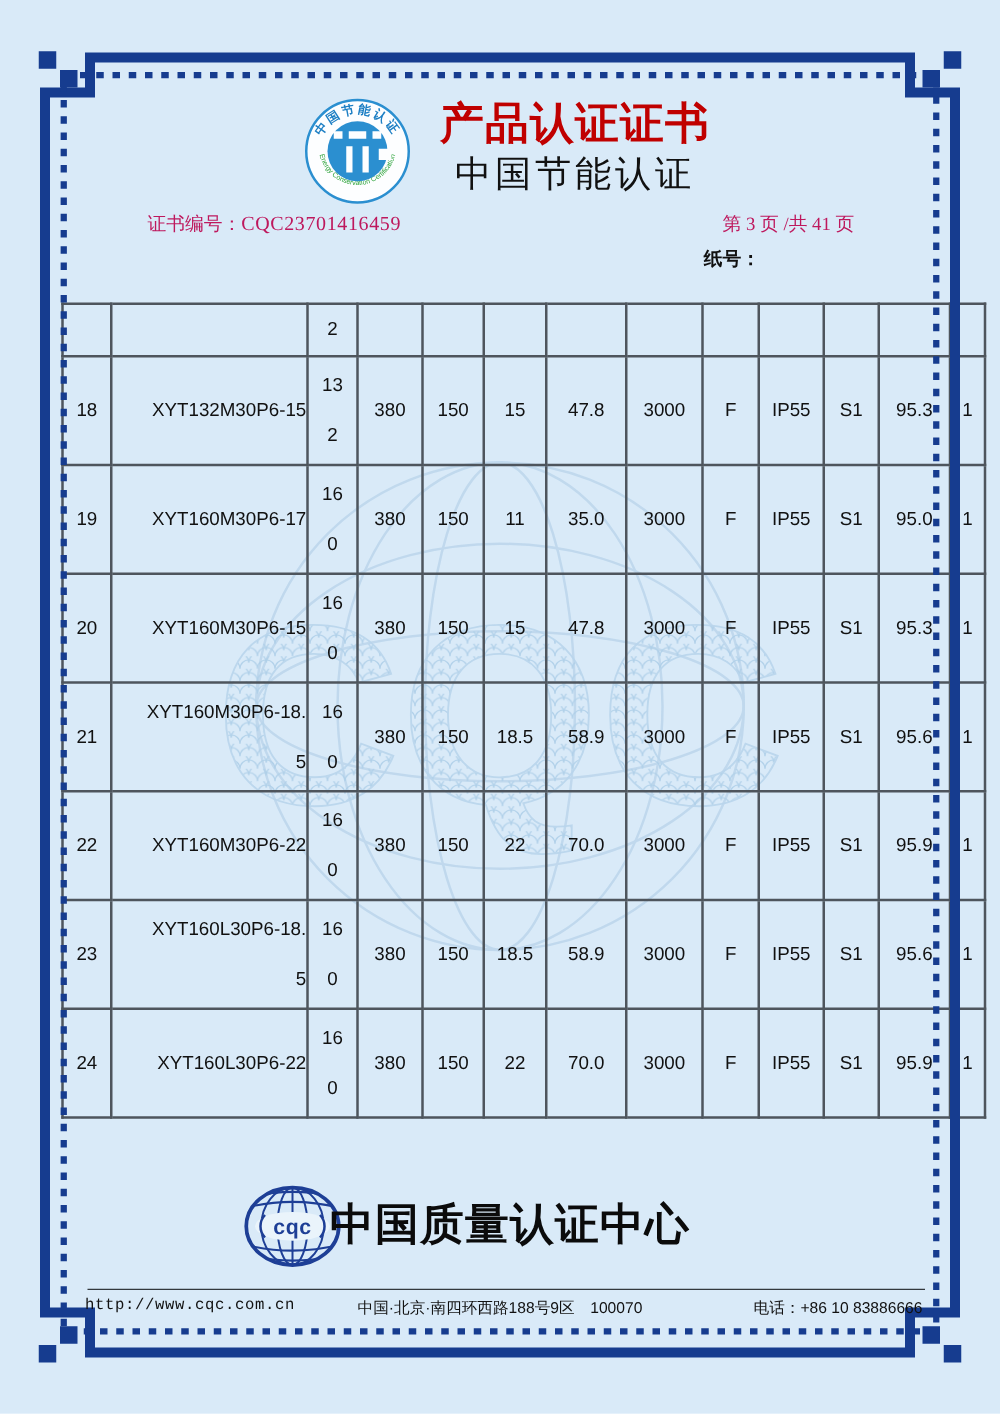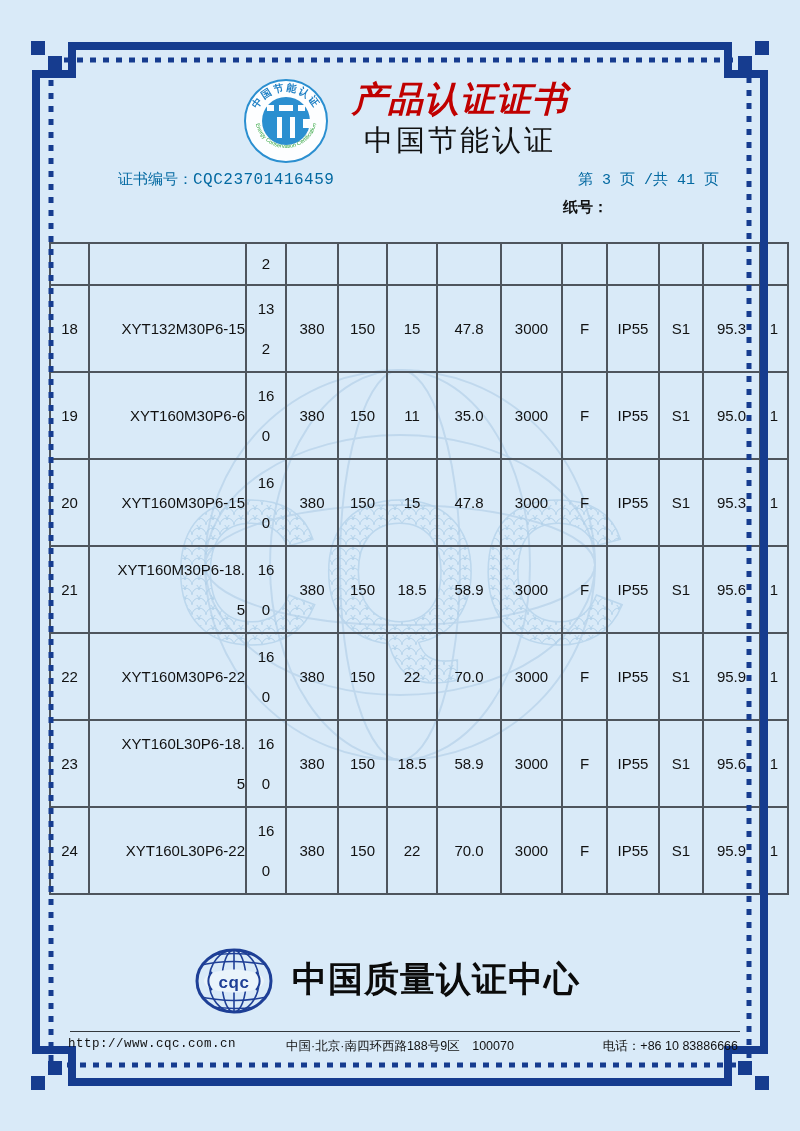--- a/index.html
+++ b/index.html
@@ -7,24 +7,24 @@
     position:relative; width:800px; height:1131px;
     background:#d9eaf8; overflow:hidden;
     font-family:"Liberation Sans", sans-serif; color:#111;
   }
   .abs{position:absolute;}
   
   #border-svg{left:0;top:0;z-index:3;pointer-events:none;}
   
   #emblem{left:243px;top:78px;z-index:2;}
   .title-block{left:290px;top:78px;width:340px;text-align:center;z-index:2;}
-  .cert-title{font-size:35px;font-weight:bold;color:#c00000;letter-spacing:1px;line-height:42px;font-style:italic;}
+  .cert-title{font-size:35px;font-weight:bold;color:#c00000;letter-spacing:1px;line-height:42px;}
   .cert-subtitle{font-size:29px;color:#111;letter-spacing:3px;line-height:36px;margin-top:2px;}
   
-  .meta-serif{font-family:Liberation Mono, monospace;font-size:15px;color:#0369a1;}
+  .meta-serif{font-family:Liberation Serif, serif;font-size:15px;color:#be185d;}
   #cert-line{left:118px;top:170px;}
   #cert-number{font-size:16px;letter-spacing:.5px;}
   #page-info{left:550px;top:170px;margin-left:28px;}
   #notice-line{left:115px;top:198px;font-size:15px;font-weight:bold;letter-spacing:.5px;}
   #paper-label{left:563px;top:198px;font-size:15px;font-weight:bold;}
   
   #spec-table{left:49px;top:242px;z-index:2;border-collapse:collapse;table-layout:fixed;}
   #spec-table td{
     border:2px solid #4e555d; font-size:15px; color:#111;
     text-align:center; vertical-align:middle; padding:0;
@@ -33,21 +33,21 @@
   }
   #spec-table tr.partial-row td{height:40px;}
   #spec-table td.c1{text-align:right;padding-left:9px;}
   .c0{width:37px}.c1{width:146px}.c2{width:38px}.c3{width:50px}.c4{width:47px}
   .c5{width:48px}.c6{width:62px}.c7{width:59px}.c8{width:43px}.c9{width:50px}
   .c10{width:42px}.c11{width:55px}.c12{width:26px}
   
   #watermark{left:150px;top:355px;z-index:1;pointer-events:none;}
   
   #cqc-logo{left:195px;top:948px;z-index:2;}
-  #org-name{left:292px;top:956px;font-size:35px;font-weight:600;letter-spacing:1px;color:#0b0b0b;z-index:2;}
+  #org-name{left:264px;top:956px;font-size:35px;font-weight:600;letter-spacing:1px;color:#0b0b0b;z-index:2;}
   
   #bottom-rule{left:70px;top:1031px;width:670px;height:1px;background:#33383d;z-index:2;}
   #bottom-url{left:68px;top:1037px;font-family:"Liberation Mono", monospace;font-size:12.5px;letter-spacing:.5px;z-index:4;text-align:right;}
   #bottom-address{left:0;right:0;top:1038px;text-align:center;font-size:12.5px;z-index:4;}
   #bottom-phone{right:62px;top:1038px;font-size:12.5px;z-index:4;}
 </style>
 </head>
 <body>
 
 <div class="page">
@@ -162,21 +162,21 @@
           <td class="c6">47.8</td>
           <td class="c7">3000</td>
           <td class="c8">F</td>
           <td class="c9">IP55</td>
           <td class="c10">S1</td>
           <td class="c11">95.3</td>
           <td class="c12">1</td>
         </tr>
         <tr>
           <td class="c0">19</td>
-          <td class="c1">XYT160M30P6-6</td>
+          <td class="c1">XYT160M30P6-17</td>
           <td class="c2">16
 0</td>
           <td class="c3">380</td>
           <td class="c4">150</td>
           <td class="c5">11</td>
           <td class="c6">35.0</td>
           <td class="c7">3000</td>
           <td class="c8">F</td>
           <td class="c9">IP55</td>
           <td class="c10">S1</td>

